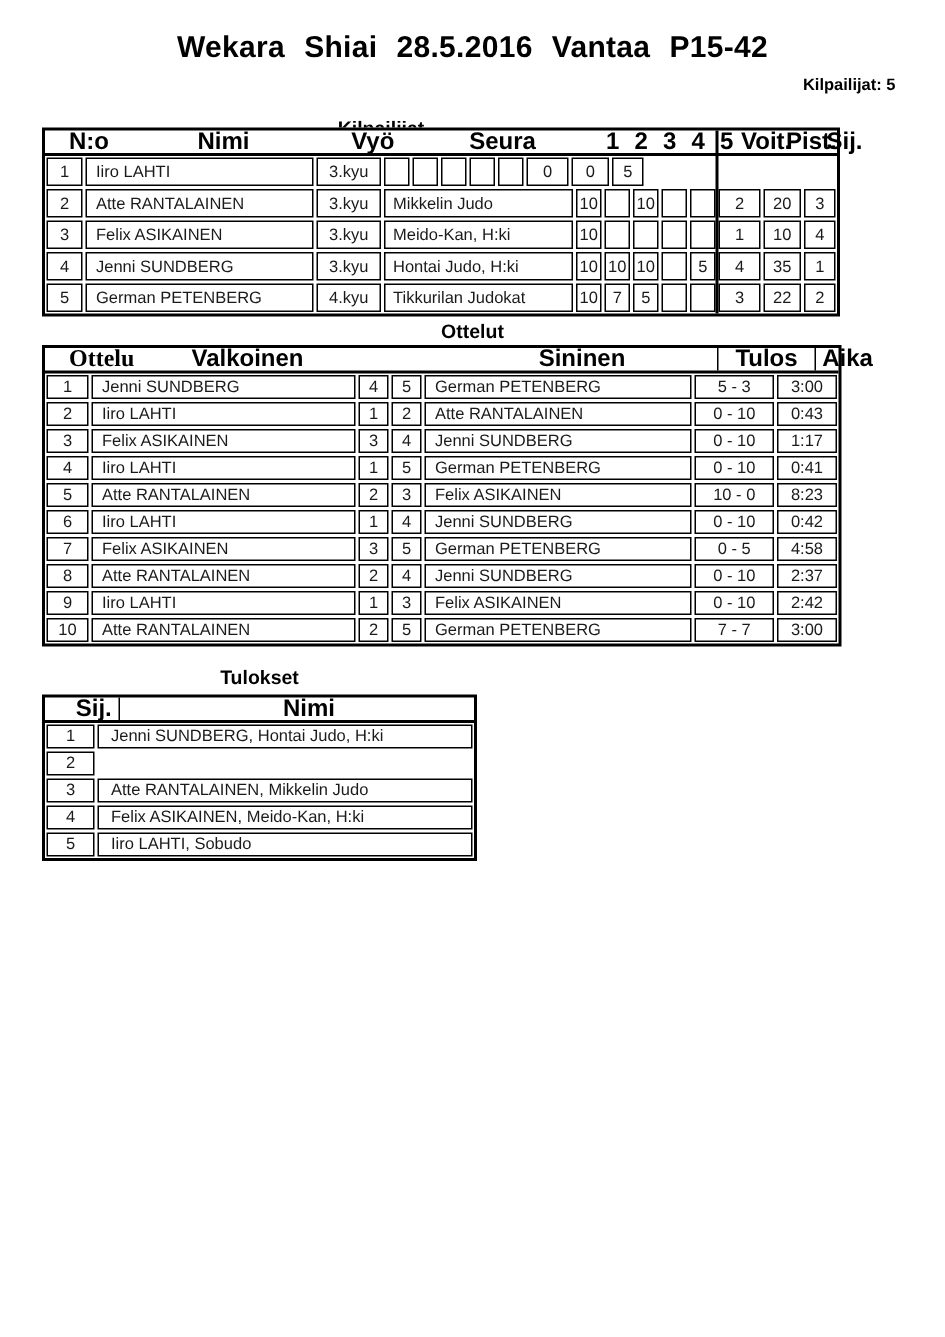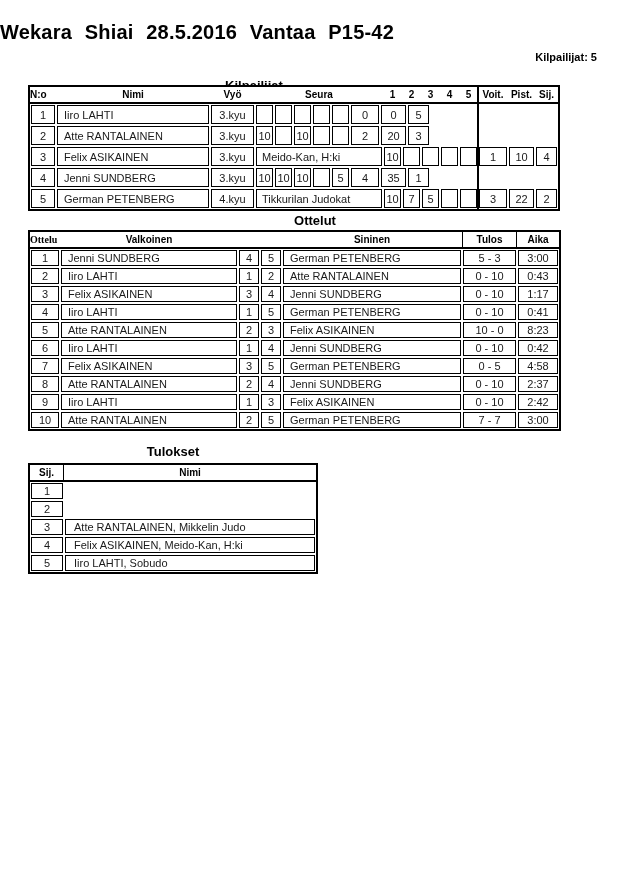--- a/index.html
+++ b/index.html
@@ -1,32 +1,32 @@
 <!DOCTYPE html>
 <html><head>
 <meta charset="utf-8">
 <style>
   html,body{margin:0;padding:0;background:#fff;}
   .page{position:relative;width:630px;height:891px;background:#ffffff;overflow:hidden;
         font-family:"Liberation Sans", sans-serif;color:#000;}
-  .title{position:absolute;top:21px;left:0;width:630px;text-align:left;
+  .title{position:absolute;top:21px;left:0;width:630px;text-align:center;
          font-size:20px;font-weight:bold;word-spacing:7px;letter-spacing:0.2px;}
   .count{position:absolute;top:51px;right:33px;font-size:11px;font-weight:bold;}
   .sect{position:absolute;font-size:13px;font-weight:bold;width:200px;text-align:center;}
   #h-comp{top:78px;left:154px;}
   #h-match{top:213px;left:215px;}
   #h-res{top:444px;left:73px;}
 
   .tbl{position:absolute;border:2px solid #000;background:#fff;box-sizing:border-box;}
   #t1{left:28px;top:85px;width:532px;height:126px;}
   #t2{left:28px;top:230px;width:533px;height:201px;}
   #t3{left:28px;top:463px;width:290px;height:111px;}
 
   .thead{display:flex;align-items:flex-end;border-bottom:2px solid #000;height:15px;
-         font-size:10px;font-weight:bold;}
+         font-size:16px;font-weight:bold;padding-left:16px;}
   .h{flex:none;text-align:center;line-height:15px;box-sizing:border-box;white-space:nowrap;overflow:visible;}
   .trow{display:flex;}
   .c{flex:none;border:1px solid #000;margin:1px;display:flex;align-items:center;
      justify-content:center;font-size:11px;color:#1a1a1a;box-sizing:border-box;
      white-space:nowrap;overflow:hidden;}
   .left{justify-content:flex-start;}
 
   
   .t1h .no{width:26px;text-align:left;}
   .t1h .nm{width:154px;} .t1h .bt{width:45px;} .t1h .cl{width:128px;}
@@ -34,21 +34,21 @@
   .t1r .c{height:19px;}
   .t1r .no{width:24px;} .t1r .nm{width:152px;padding-left:6px;}
   .t1r .bt{width:43px;} .t1r .cl{width:126px;padding-left:5px;}
   .t1r .sc{width:17px;} .t1r .wn{width:28px;} .t1r .pt{width:25px;} .t1r .pl{width:21px;}
   .vdiv{position:absolute;left:447px;top:0;bottom:0;width:2px;background:#000;}
 
   
   .t2h .no{width:30px;text-align:left;font-family:Liberation Serif, serif;}
   .t2h .wp{width:178px;} .t2h .n1{width:22px;} .t2h .n2{width:22px;}
   .t2h .bp{width:180px;}
-  .t2h .rs{width:55px;border-left:1px solid #000;border-right:1px solid #000;}
+  .t2h .rs{width:66px;border-left:1px solid #000;border-right:1px solid #000;}
   .t2h .tm{width:42px;}
   .t2r .c{height:16px;}
   .t2r .no{width:28px;} .t2r .wp{width:176px;padding-left:6px;}
   .t2r .n1{width:20px;} .t2r .n2{width:20px;}
   .t2r .bp{width:178px;padding-left:6px;} .t2r .rs{width:53px;} .t2r .tm{width:40px;}
 
   
   .t3h .pl{width:34px;border-right:1px solid #000;}
   .t3h .nm{width:252px;}
   .t3r .c{height:16px;}
@@ -88,20 +88,21 @@
       <div class="c sc"></div>
       <div class="c sc"></div>
       <div class="c wn">0</div>
       <div class="c pt">0</div>
       <div class="c pl">5</div>
     </div>
     <div class="trow t1r">
       <div class="c no">2</div>
       <div class="c nm left">Atte RANTALAINEN</div>
       <div class="c bt">3.kyu</div>
+      <div class="c cl left">Mikkelin Judo</div>
       <div class="c sc">10</div>
       <div class="c sc"></div>
       <div class="c sc">10</div>
       <div class="c sc"></div>
       <div class="c sc"></div>
       <div class="c wn">2</div>
       <div class="c pt">20</div>
       <div class="c pl">3</div>
     </div>
     <div class="trow t1r">
@@ -115,20 +116,21 @@
       <div class="c sc"></div>
       <div class="c sc"></div>
       <div class="c wn">1</div>
       <div class="c pt">10</div>
       <div class="c pl">4</div>
     </div>
     <div class="trow t1r">
       <div class="c no">4</div>
       <div class="c nm left">Jenni SUNDBERG</div>
       <div class="c bt">3.kyu</div>
+      <div class="c cl left">Hontai Judo, H:ki</div>
       <div class="c sc">10</div>
       <div class="c sc">10</div>
       <div class="c sc">10</div>
       <div class="c sc"></div>
       <div class="c sc">5</div>
       <div class="c wn">4</div>
       <div class="c pt">35</div>
       <div class="c pl">1</div>
     </div>
     <div class="trow t1r">
@@ -251,20 +253,21 @@
   </div>
 
   <div class="sect" id="h-res">Tulokset</div>
   <div class="tbl" id="t3">
     <div class="thead t3h">
       <div class="h pl">Sij.</div>
       <div class="h nm">Nimi</div>
     </div>
     <div class="trow t3r">
       <div class="c pl">1</div>
+      <div class="c nm left">Jenni SUNDBERG, Hontai Judo, H:ki</div>
     </div>
     <div class="trow t3r">
       <div class="c pl">2</div>
     </div>
     <div class="trow t3r">
       <div class="c pl">3</div>
       <div class="c nm left">Atte RANTALAINEN, Mikkelin Judo</div>
     </div>
     <div class="trow t3r">
       <div class="c pl">4</div>

